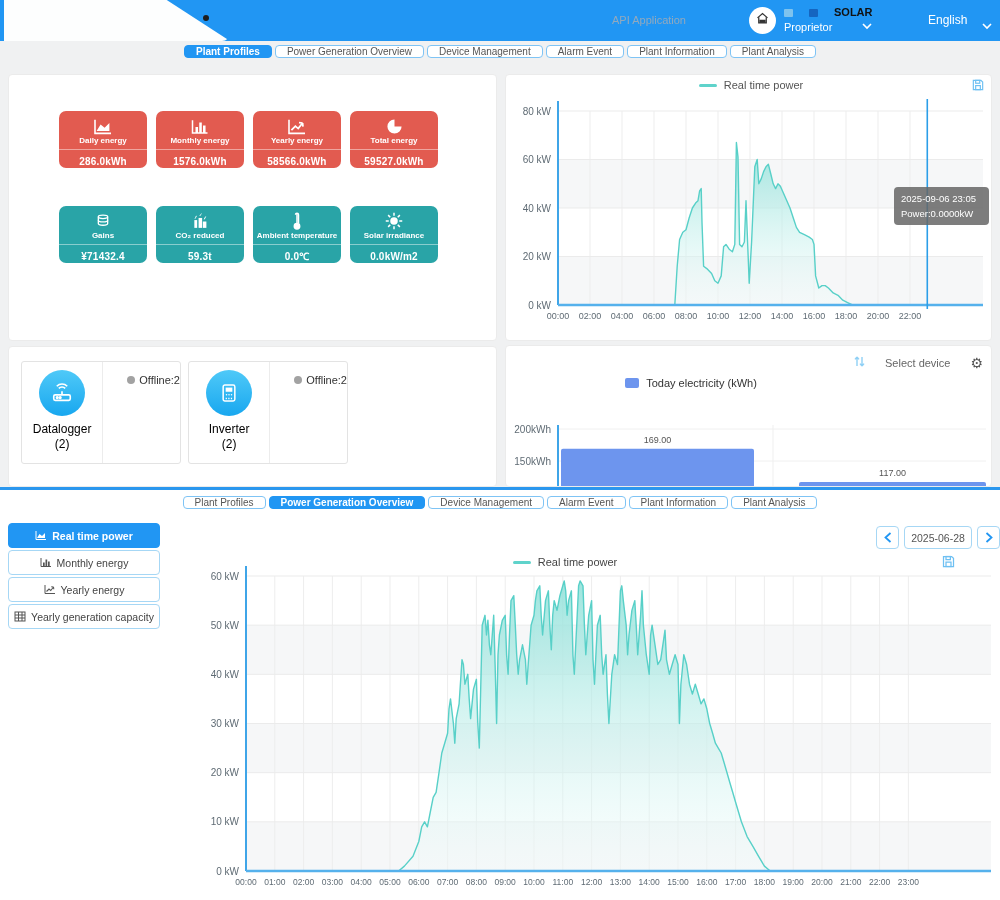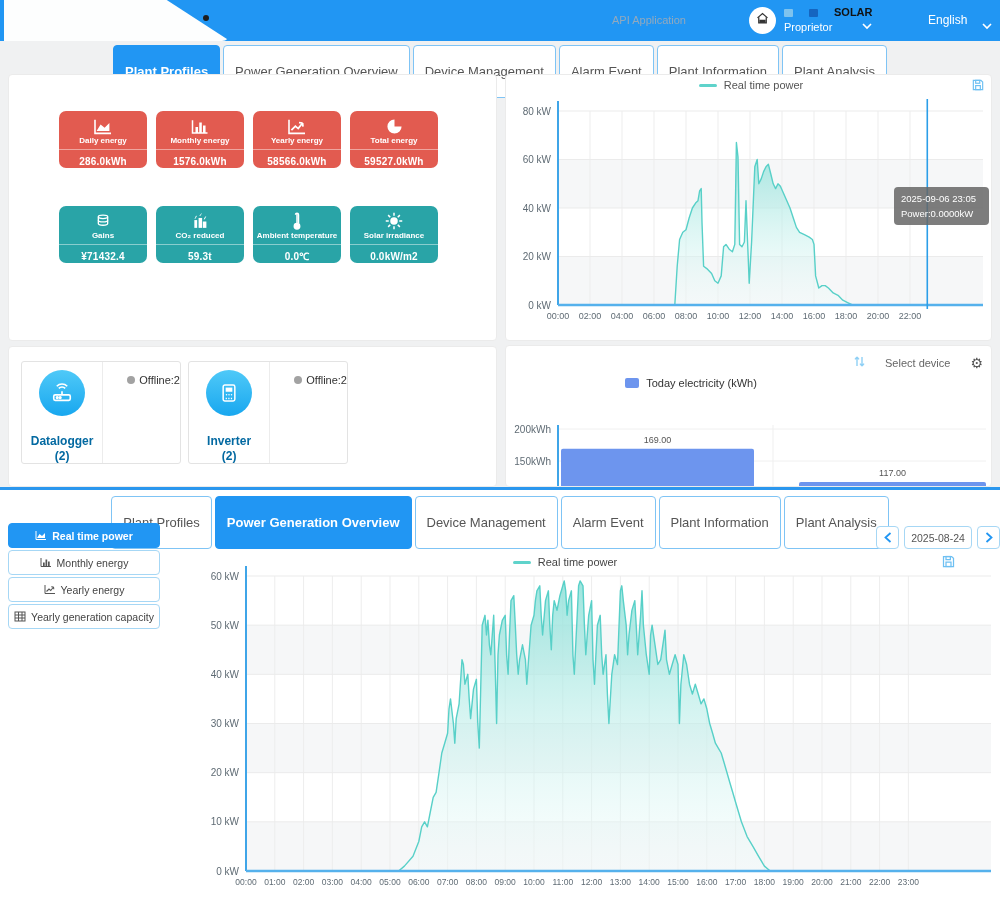--- a/index.html
+++ b/index.html
@@ -18,41 +18,41 @@
   .logo-sq{display:inline-block;width:9px;height:8px;border-radius:1px}
   .logo-sq.a{background:#7ec3ee}
   .logo-sq.b{background:#1565c0}
   #role-label{font-size:11px;color:#fff}
   #brand-chevron{position:absolute;left:862px;top:16px}
   #lang-label{position:absolute;left:928px;top:13px;font-size:12px;color:#fff}
   #lang-chevron{position:absolute;left:982px;top:16px}
 
   .tabbar{position:absolute;left:0;width:1000px;display:flex;justify-content:center;gap:3px}
   #tabs-top{top:45px}
-  .tab{font-size:13px;color:#555;background:#fff;border:1px solid #7fc4f5;border-radius:4px;padding:18px 11px;white-space:nowrap;cursor:pointer}
+  .tab{font-size:10px;color:#555;background:#fff;border:1px solid #7fc4f5;border-radius:4px;padding:0 11px;white-space:nowrap;cursor:pointer}
   .tab.active{background:#2196f3;border-color:#2196f3;color:#fff;font-weight:bold}
 
   .card{position:absolute;background:#fff;border:1px solid #ebebeb;border-radius:4px}
   #stats-card{left:8px;top:74px;width:489px;height:267px}
   #devices-card{left:8px;top:346px;width:489px;height:141px}
   #rt-card{left:505px;top:74px;width:487px;height:267px}
   #today-card{left:505px;top:345px;width:487px;height:142px;overflow:hidden}
 
   .stat-card{position:absolute;width:88px;height:57px;border-radius:7px;color:#fff;text-align:center;overflow:hidden}
   .stat-card.red{background:#e25b50}
   .stat-card.teal{background:#29a4a7}
   .stat-ic{height:19px;margin-top:5px;display:flex;align-items:flex-end;justify-content:center}
   .stat-label{font-size:8px;font-weight:bold;margin-top:1px;border-bottom:1px solid rgba(255,255,255,.45);padding-bottom:4px}
   .stat-value{font-size:10px;font-weight:bold;line-height:23px;letter-spacing:.2px}
 
   .dev-box{position:absolute;top:14px;width:160px;height:103px;border:1px solid #e3e3e3;border-radius:3px;display:flex}
   .dev-left{width:84px;text-align:center;padding-top:8px}
   .dev-right{flex:1;border-left:1px solid #ececec;padding:12px 0 0 24px}
   .dev-circle{width:46px;height:46px;border-radius:50%;margin:0 auto;background:linear-gradient(180deg,#4fc9f8,#18a7ef);display:flex;align-items:center;justify-content:center}
-  .dev-name{font-size:12px;font-weight:bold;color:#0369a1;margin-top:18px;line-height:15px}
+  .dev-name{font-size:12px;font-weight:normal;color:#000000;margin-top:6px;line-height:15px}
   .dev-status{display:flex;align-items:center;gap:4px;font-size:11px;color:#333}
   .dev-dot{width:8px;height:8px;border-radius:50%;background:#a2a2a2}
 
   .legend-line{display:flex;align-items:center;justify-content:center;gap:7px;font-size:11px;color:#555}
   .legend-dash{width:18px;height:3px;border-radius:2px;background:#5fd3cb}
   .legend-sq{width:14px;height:10px;border-radius:2px;background:#6d95ee}
   #rt-legend{position:absolute;left:95px;top:4px;width:300px}
   #today-legend{position:absolute;left:45px;top:31px;width:280px;color:#333}
   #select-row{position:absolute;right:8px;top:9px;display:flex;align-items:center;gap:20px;font-size:11px;color:#666}
   .gear{font-size:14px;color:#555;line-height:14px}
@@ -414,21 +414,21 @@
           <span>Yearly generation capacity</span>
         </div>
       </div>
 
     <div id="date-row">
       <div class="nav-btn">
         <svg width="8" height="11" viewBox="0 0 8 11">
             <polyline points="6.5,1 1.5,5.5 6.5,10" fill="none" stroke="#2196f3" stroke-width="1.8"></polyline>
           </svg>
       </div>
-      <div id="date-box">2025-08-24</div>
+      <div id="date-box">2025-06-28</div>
       <div class="nav-btn">
         <svg width="8" height="11" viewBox="0 0 8 11">
             <polyline points="1.5,1 6.5,5.5 1.5,10" fill="none" stroke="#2196f3" stroke-width="1.8"></polyline>
           </svg>
       </div>
     </div>
     <span class="save-ic" id="bottom-save">
       <svg width="15" height="15" viewBox="0 0 24 24" fill="none" stroke="#6ec0f2" stroke-width="2">
           <path d="M4 4h13l3 3v13H4z"></path>
           <rect x="8" y="13" width="8" height="7"></rect>

